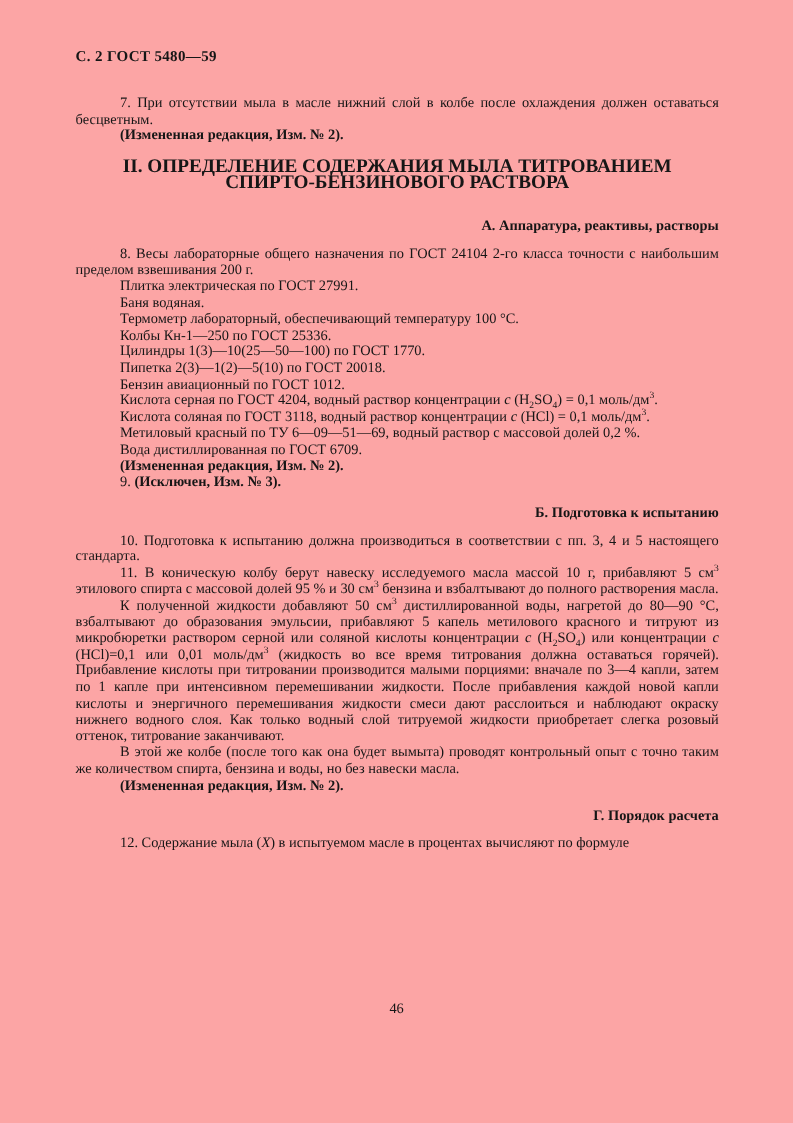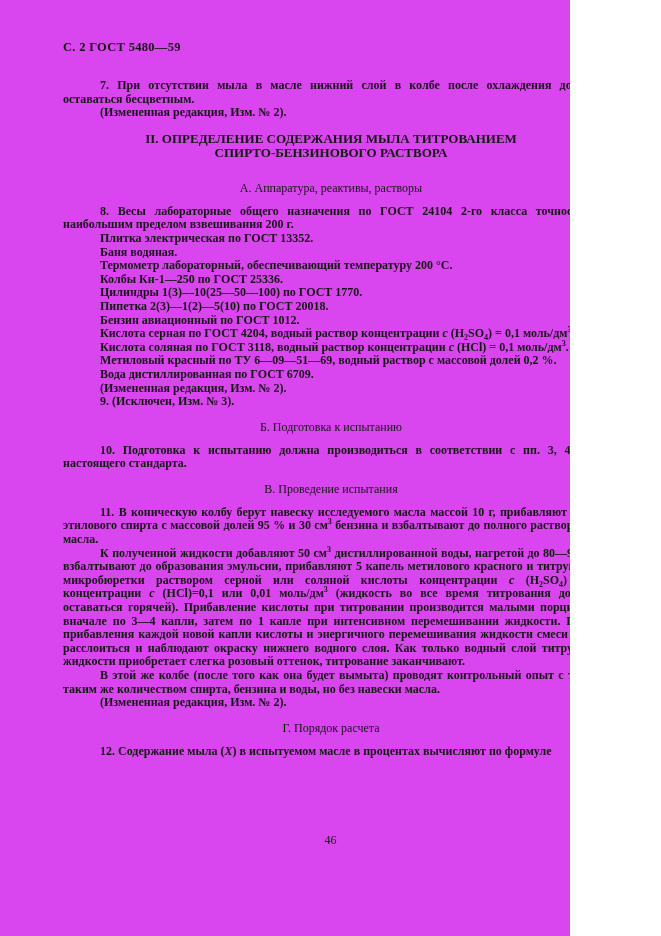--- a/index.html
+++ b/index.html
@@ -4,59 +4,58 @@
 <style>
   html, body { margin: 0; padding: 0; }
   body {
     width: 661px; height: 936px;
     background: #ffffff;
     font-family: "Liberation Serif", serif;
     color: #161616;
   }
   .page {
     position: relative;
-    width: 570px; height: 936px;
+    width: 661px; height: 936px;
     overflow: hidden;
-    background: #d946ef;
+    background: #fca5a5;
   }
   .content {
     position: absolute;
     left: 63px; top: 40px;
     width: 536px;
   }
   .doc-header {
     font-weight: bold;
     font-size: 12.5px;
     letter-spacing: 0.3px;
     margin: 0 0 24px 0;
     text-align: left;
   }
   p.body-line {
     margin: 0;
     font-size: 12px;
     line-height: 13.6px;
     text-align: justify;
     text-indent: 37px;
-    font-weight: bold;
   }
   p.bold { font-weight: bold; }
   .section-heading {
     margin: 12px 0 21px 0;
-    font-size: 13px;
+    font-size: 16px;
     line-height: 14px;
     font-weight: bold;
     text-align: center;
     text-indent: 0;
   }
   .sub-heading {
     margin: 11px 0 10px 0;
     font-size: 12px;
     line-height: 14px;
-    font-weight: normal;
-    text-align: center;
+    font-weight: bold;
+    text-align: right;
     text-indent: 0;
   }
   sub, sup { font-size: 8px; line-height: 0; }
   i { font-style: italic; }
   .page-number {
     position: absolute;
     top: 833px; left: 0;
     width: 661px;
     text-align: center;
     font-size: 12px;
@@ -71,39 +70,38 @@
     <div class="doc-header">С. 2 ГОСТ  5480—59</div>
 
     <p class="body-line">7. При отсутствии мыла в масле нижний слой в колбе после охлаждения должен оставаться бесцветным.</p>
     <p class="body-line bold">(Измененная редакция, Изм. № 2).</p>
 
     <div class="section-heading">II. ОПРЕДЕЛЕНИЕ СОДЕРЖАНИЯ МЫЛА ТИТРОВАНИЕМ<br>СПИРТО-БЕНЗИНОВОГО РАСТВОРА</div>
 
     <div class="sub-heading">А. Аппаратура, реактивы, растворы</div>
 
     <p class="body-line">8. Весы лабораторные общего назначения по ГОСТ 24104 2-го класса точности с наибольшим пределом взвешивания 200 г.</p>
-    <p class="body-line">Плитка электрическая по ГОСТ 13352.</p>
+    <p class="body-line">Плитка электрическая по ГОСТ 27991.</p>
     <p class="body-line">Баня водяная.</p>
-    <p class="body-line">Термометр лабораторный, обеспечивающий температуру 200 °С.</p>
+    <p class="body-line">Термометр лабораторный, обеспечивающий температуру 100 °С.</p>
     <p class="body-line">Колбы Кн-1—250 по ГОСТ 25336.</p>
     <p class="body-line">Цилиндры 1(3)—10(25—50—100) по ГОСТ 1770.</p>
     <p class="body-line">Пипетка 2(3)—1(2)—5(10) по ГОСТ 20018.</p>
     <p class="body-line">Бензин авиационный по ГОСТ 1012.</p>
     <p class="body-line">Кислота серная по ГОСТ 4204, водный раствор концентрации <i>c</i> (H<sub>2</sub>SO<sub>4</sub>) = 0,1 моль/дм<sup>3</sup>.</p>
     <p class="body-line">Кислота соляная по ГОСТ 3118, водный раствор концентрации <i>c</i> (HCl) = 0,1 моль/дм<sup>3</sup>.</p>
     <p class="body-line">Метиловый красный по ТУ 6—09—51—69, водный раствор с массовой долей 0,2 %.</p>
     <p class="body-line">Вода дистиллированная по ГОСТ 6709.</p>
     <p class="body-line bold">(Измененная редакция, Изм. № 2).</p>
     <p class="body-line">9. <b>(Исключен, Изм. № 3).</b></p>
 
     <div class="sub-heading">Б. Подготовка к испытанию</div>
 
     <p class="body-line">10. Подготовка к испытанию должна производиться в соответствии с пп. 3, 4 и 5 настоящего стандарта.</p>
 
-    <div class="sub-heading">В. Проведение испытания</div>
 
     <p class="body-line">11. В коническую колбу берут навеску исследуемого масла массой 10 г, прибавляют 5 см<sup>3</sup> этилового спирта с массовой долей 95 % и 30 см<sup>3</sup> бензина и взбалтывают до полного растворения масла.</p>
     <p class="body-line">К полученной жидкости добавляют 50 см<sup>3</sup> дистиллированной воды, нагретой до 80—90 °С, взбалтывают до образования эмульсии, прибавляют 5 капель метилового красного и титруют из микробюретки раствором серной или соляной кислоты концентрации <i>c</i> (H<sub>2</sub>SO<sub>4</sub>) или концентрации <i>c</i> (HCl)=0,1 или 0,01 моль/дм<sup>3</sup> (жидкость во все время титрования должна оставаться горячей). Прибавление кислоты при титровании производится малыми порциями: вначале по 3—4 капли, затем по 1 капле при интенсивном перемешивании жидкости. После прибавления каждой новой капли кислоты и энергичного перемешивания жидкости смеси дают расслоиться и наблюдают окраску нижнего водного слоя. Как только водный слой титруемой жидкости приобретает слегка розовый оттенок, титрование заканчивают.</p>
     <p class="body-line">В этой же колбе (после того как она будет вымыта) проводят контрольный опыт с точно таким же количеством спирта, бензина и воды, но без навески масла.</p>
     <p class="body-line bold">(Измененная редакция, Изм. № 2).</p>
 
     <div class="sub-heading">Г. Порядок расчета</div>
 
     <p class="body-line">12. Содержание мыла (<i>X</i>) в испытуемом масле в процентах вычисляют по формуле</p>
 

